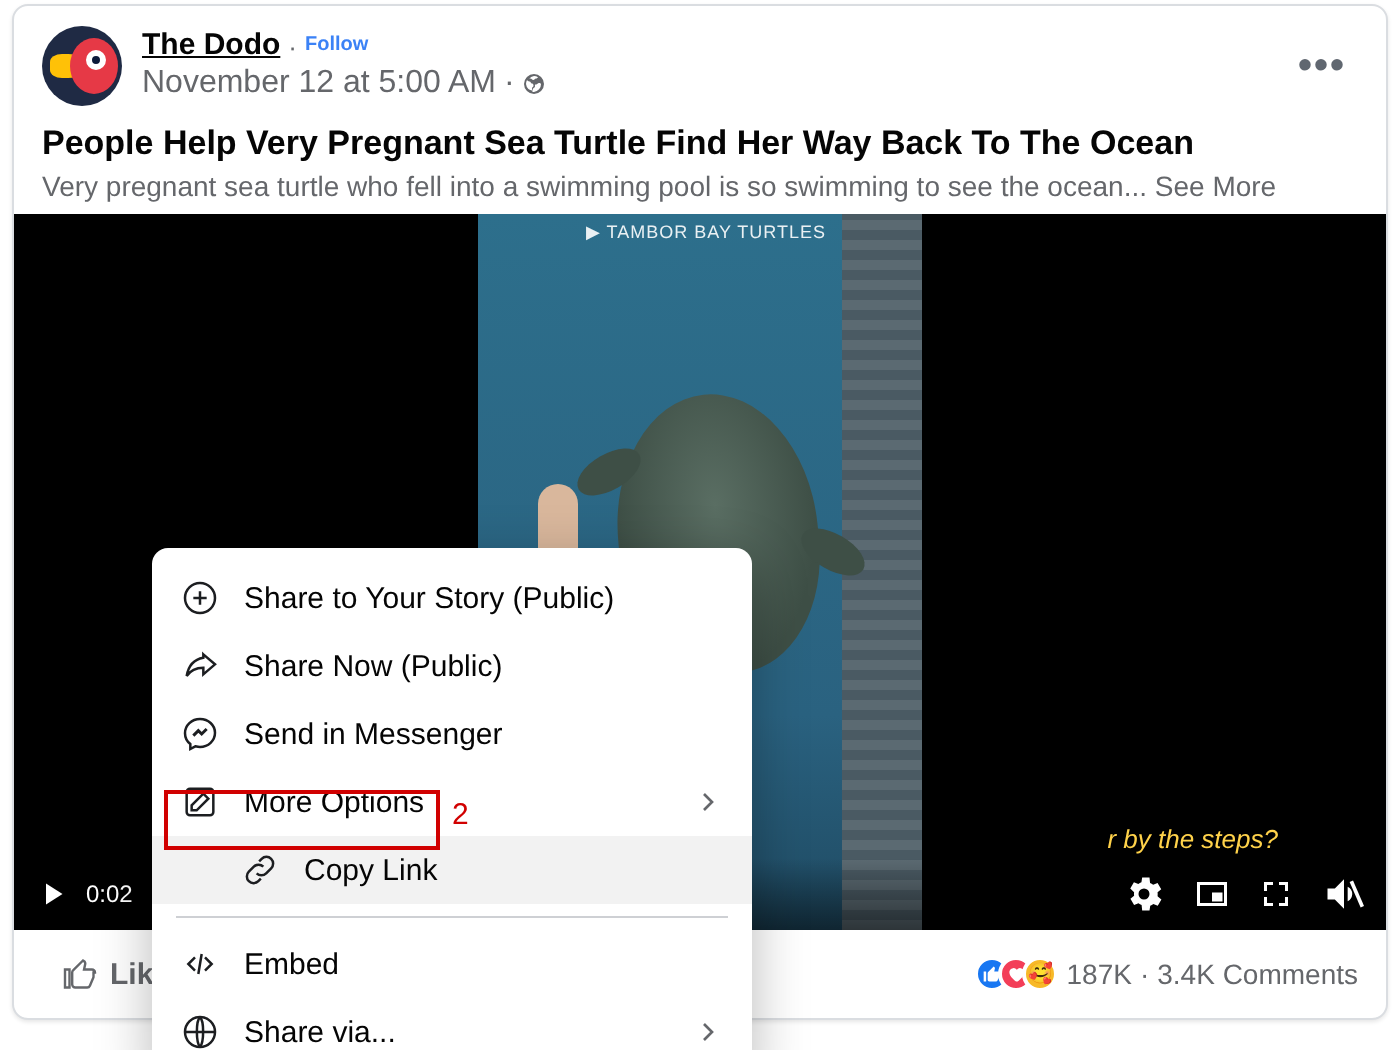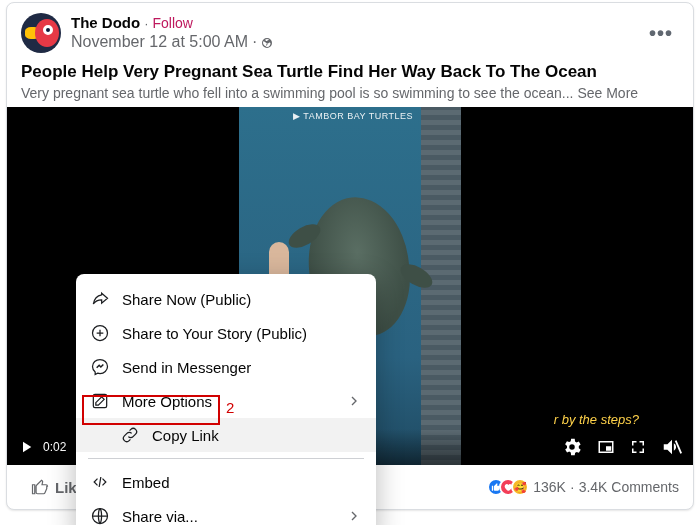--- a/index.html
+++ b/index.html
@@ -8,23 +8,23 @@
   .card { width: 688px; margin: 2px auto; border: 1px solid #dadde1; border-radius: 8px; overflow: hidden; background: #fff; box-shadow: 0 1px 2px rgba(0,0,0,0.1);}
 
   .header { display: flex; align-items: center; padding: 10px 14px 4px 14px; }
   .avatar { width: 40px; height: 40px; border-radius: 50%; overflow: hidden; flex-shrink: 0; position: relative; background: #1f2a44;}
   .avatar-inner { position:absolute; inset:0; }
   .av-beak { position:absolute; left:4px; top:14px; width:18px; height:12px; background:#ffc107; border-radius: 40% 60% 60% 40%; }
   .av-head { position:absolute; left:14px; top:6px; width:24px; height:28px; background:#e63946; border-radius:50%; }
   .av-eye { position:absolute; left:22px; top:12px; width:10px; height:10px; background:#0b1a3a; border-radius:50%; border:3px solid #fff; }
   .head-text { margin-left: 10px; flex: 1; line-height: 1.2; }
   .name-row { display: flex; align-items: center; gap: 4px; }
-  .page-name { font-size: 15px; font-weight: 600; color: #050505; }
+  .page-name { font-size: 15px; font-weight: 600; color: #050505; text-decoration: underline; }
   .dot { color: #65676b; font-size: 13px; }
-  .follow { font-size: 14px; font-weight: 400; color: #be185d; cursor: pointer; }
+  .follow { font-size: 10px; font-weight: 700; color: #3b82f6; cursor: pointer; }
   .meta-row { display: flex; align-items: center; gap: 4px; font-size: 16px; color: #65676b; }
   .globe-mini svg { width: 12px; height: 12px; fill: #65676b; vertical-align: middle;}
   .more-dots { font-size: 20px; font-weight: bold; color: #606770; letter-spacing: 1px; cursor: pointer; padding: 6px; }
 
   .title { padding: 4px 14px 0 14px; font-size: 17px; font-weight: 700; color: #050505; line-height: 1.3;}
   .desc { padding: 2px 14px 6px 14px; font-size: 14px; color: #65676b; }
   .see-more { color: #65676b; cursor: pointer; }
 
   .video { position: relative; width: 100%; height: 358px; background: #000; display: flex; justify-content: center; }
   .frame { width: 222px; height: 100%; position: relative; overflow:hidden; background: linear-gradient(180deg,#2d6f8c 0%, #2a6280 70%, #1f4a62 100%); }
@@ -169,42 +169,42 @@
               <path d="M2 21h3V9H2v12zM22 11c0-1.1-.9-2-2-2h-5.3l.8-3.8v-.3c0-.4-.2-.8-.4-1.1L14 3l-6.6 6.6c-.4.3-.6.8-.6 1.4v8c0 1.1.9 2 2 2h8c.8 0 1.5-.5 1.8-1.2l2.3-5.4c.1-.2.1-.5.1-.7V11z"></path>
             </svg>
           </div>
         <div class="react love">
             <svg width="10" height="10" viewBox="0 0 24 24" fill="#fff">
               <path d="M12 21s-8-5.3-8-11a5 5 0 019-3 5 5 0 019 3c0 5.7-8 11-8 11z"></path>
             </svg>
           </div>
         <div class="react care">🥰</div>
       </div>
-      <span>136K</span>
+      <span>187K</span>
       <span>·</span>
       <span>3.4K Comments</span>
     </div>
   </div>
 </div>
 
 <div class="hl-1">1</div>
 
 <div class="menu">
   <div class="menu-item">
     <svg class="micon" viewBox="0 0 24 24">
-        <path d="M14 5l7 6-7 6v-4c-5 0-8 2-10 5 1-6 4-10 10-11V5z"></path>
-      </svg>
-    <span>Share Now (Public)</span>
-  </div>
-  <div class="menu-item">
-    <svg class="micon" viewBox="0 0 24 24">
         <circle cx="12" cy="12" r="9"></circle>
         <path d="M12 8v8M8 12h8"></path>
       </svg>
     <span>Share to Your Story (Public)</span>
+  </div>
+  <div class="menu-item">
+    <svg class="micon" viewBox="0 0 24 24">
+        <path d="M14 5l7 6-7 6v-4c-5 0-8 2-10 5 1-6 4-10 10-11V5z"></path>
+      </svg>
+    <span>Share Now (Public)</span>
   </div>
   <div class="menu-item">
     <svg class="micon" viewBox="0 0 24 24">
         <path d="M12 3C7 3 3 6.8 3 11.5c0 2.6 1.2 4.9 3.2 6.5V21l3-1.6c.9.2 1.9.4 2.8.4 5 0 9-3.8 9-8.5S17 3 12 3z"></path>
         <path d="M8 13l3-3 2 2 3-3" stroke-width="1.8"></path>
       </svg>
     <span>Send in Messenger</span>
   </div>
   <div class="menu-item">
     <svg class="micon" viewBox="0 0 24 24">

